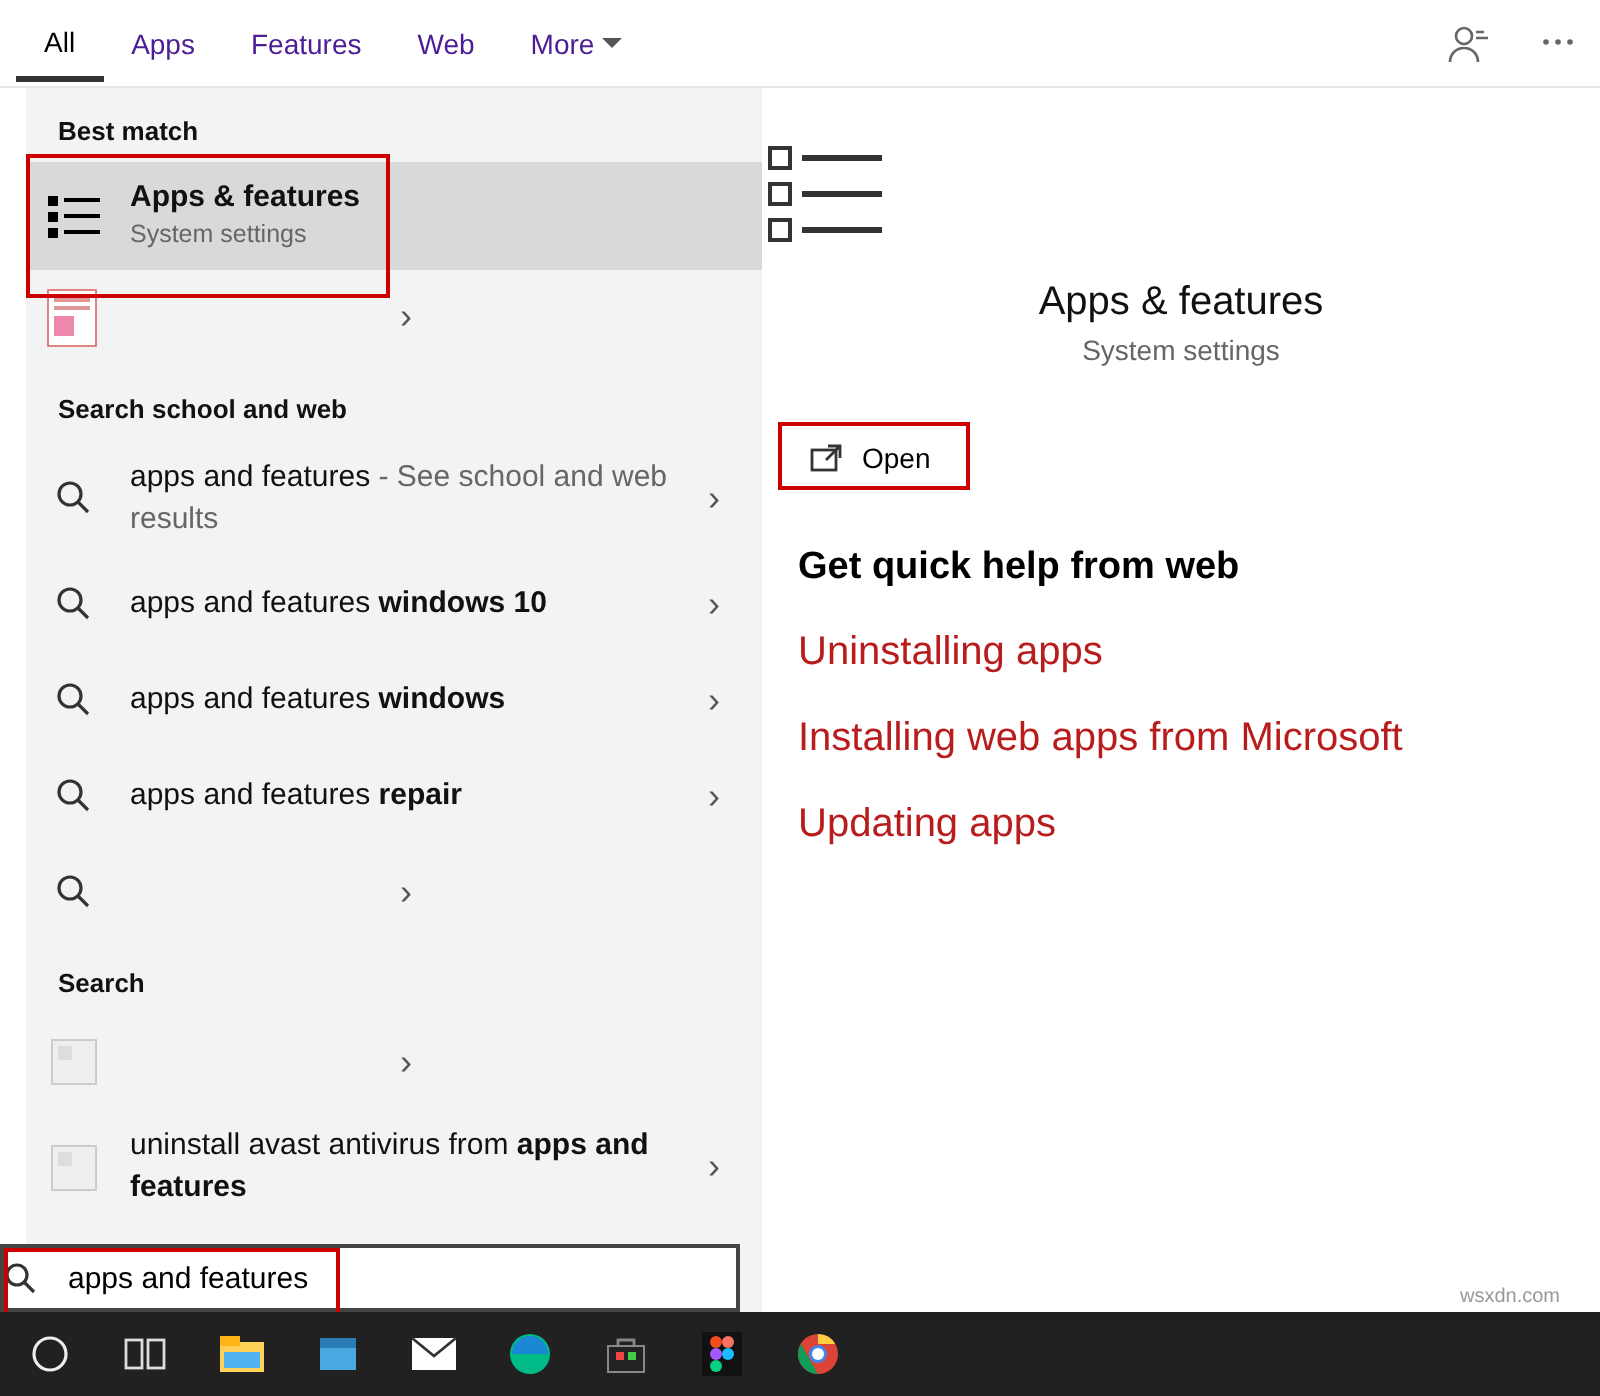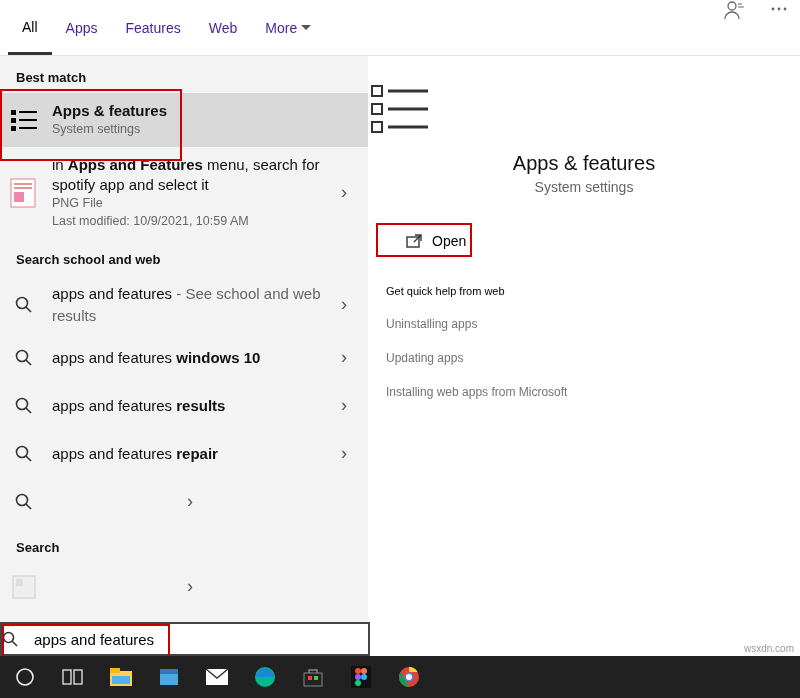--- a/index.html
+++ b/index.html
@@ -1,46 +1,46 @@
 <!DOCTYPE html>
 <html><head>
 <meta charset="utf-8">
 <style>
   * { box-sizing: border-box; margin: 0; padding: 0; font-family: "Segoe UI", -apple-system, sans-serif; }
   body { width: 800px; height: 698px; background: #fff; overflow: hidden; position: relative; }
-  .top-tabs { display: flex; height: 56px; padding: 0 8px; border-bottom: 1px solid #e5e5e5; }
+  .top-tabs { display: flex; align-items: center; height: 44px; padding: 0 8px; border-bottom: 1px solid #e5e5e5; }
   .tab { padding: 10px 14px 9px; font-size: 14px; color: #4c1d95; cursor: pointer; display: flex; align-items: center; }
   .tab.active { color: #000; border-bottom: 3px solid #333; font-weight: 400; }
   .tab .caret { margin-left: 4px; }
   .top-right { margin-left: auto; display: flex; gap: 24px; padding-right: 4px; }
   .top-right-icon { color: #666; cursor: pointer; }
-  .main { display: flex; height: 612px; }
+  .main { display: flex; height: 612px; margin-left: 13px; }
   .left { width: 368px; background: #f3f3f3; overflow-y: auto; }
   .right { flex: 1; background: #fff; padding: 0; }
   .sect-header { font-size: 13px; font-weight: 600; padding: 14px 16px 8px; color: #111; }
   .result-row { display: grid; grid-template-columns: 40px 1fr 24px; align-items: center; padding: 8px 12px 8px 8px; gap: 4px; }
   .result-sel { background: #d9d9d9; position: relative; }
   .red-box { position: absolute; border: 2px solid #cc0000; pointer-events: none; }
   .r-icon { width: 32px; height: 32px; display: flex; align-items: center; justify-content: center; }
   .r-body .title { font-size: 15px; color: #111; line-height: 1.35; }
   .r-body .sub { font-size: 12.5px; color: #666; line-height: 1.4; }
   .chev { color: #555; font-size: 18px; text-align: center; }
   .pane-head { text-align: center; padding: 26px 0 8px; }
   .pane-big-icon { margin: 0 auto 14px; }
   .pane-title { font-size: 20px; color: #111; }
   .pane-sub { font-size: 14px; color: #666; margin-top: 4px; }
-  .open-row { display:flex; align-items:center; gap:10px; padding: 8px 28px; margin: 22px 0 0 10px; width: 100px; position:relative; }
-  .help-head { font-size: 11px; font-weight: 400; padding: 28px 18px 10px; }
-  .help-link { font-size: 12px; color: #737373; padding: 10px 18px; cursor: pointer; }
+  .open-row { display:flex; align-items:center; gap:10px; padding: 8px 14px; margin: 22px 0 0 10px; width: 100px; position:relative; }
+  .help-head { font-size: 19px; font-weight: 700; padding: 28px 18px 10px; }
+  .help-link { font-size: 20px; color: #b91c1c; padding: 10px 18px; cursor: pointer; }
   .searchbar { position: absolute; left: 0; bottom: 42px; width: 370px; height: 34px; border: 2px solid #444; display: flex; align-items: center; background: #fff; }
   .searchbar .mag { width: 32px; text-align:center; color:#333; }
   .searchbar input { border:none; outline:none; flex:1; font-size:15px; height:100%; padding-right:8px; }
   .taskbar { position: absolute; bottom: 0; left:0; right:0; height: 42px; background: #212121; display:flex; align-items:center; padding: 0 12px; gap: 22px; }
   .tb-icon { width: 26px; height: 26px; display:flex; align-items:center; justify-content:center; }
-  .watermark { position:absolute; right:6px; bottom:44px; font-size:10px; color:#999; }
+  .watermark { position:absolute; right:20px; bottom:44px; font-size:10px; color:#999; }
   b { font-weight:600; }
   svg { display:block; }
 </style>
 </head>
 <body>
 
 <div class="top-tabs">
   <div class="tab active">All</div>
   <div class="tab">Apps</div>
   <div class="tab">Features</div>
@@ -96,25 +96,20 @@
 
     <div class="result-row selectable">
       <div class="r-icon">
         <svg width="28" height="30" viewBox="0 0 28 30">
             <rect x="1" y="1" width="24" height="28" fill="#fff" stroke="#d66" stroke-width="0.8"></rect>
             <rect x="4" y="5" width="18" height="2" fill="#d99"></rect>
             <rect x="4" y="9" width="18" height="2" fill="#d99"></rect>
             <rect x="4" y="14" width="10" height="10" fill="#e8a"></rect>
           </svg>
       </div>
-      <div class="r-body">
-        <div class="title"><span>in </span><b>Apps and Features</b><span> menu, search for spotify app and select it</span></div>
-        <div class="sub">PNG File</div>
-        <div class="sub">Last modified: 10/9/2021, 10:59 AM</div>
-      </div>
       <div class="chev">›</div>
     </div>
 
     <div class="sect-header">Search school and web</div>
 
     <div class="result-row selectable">
       <div class="r-icon">
           <svg width="18" height="18" viewBox="0 0 18 18">
             <circle cx="7" cy="7" r="5.5" fill="none" stroke="#333" stroke-width="1.6"></circle>
             <line x1="11" y1="11" x2="16" y2="16" stroke="#333" stroke-width="1.6"></line>
@@ -138,21 +133,21 @@
       <div class="chev">›</div>
     </div>
     <div class="result-row selectable">
       <div class="r-icon">
           <svg width="18" height="18" viewBox="0 0 18 18">
             <circle cx="7" cy="7" r="5.5" fill="none" stroke="#333" stroke-width="1.6"></circle>
             <line x1="11" y1="11" x2="16" y2="16" stroke="#333" stroke-width="1.6"></line>
           </svg>
         </div>
       <div class="r-body">
-          <div class="title"><span>apps and features </span><b>results</b></div>
+          <div class="title"><span>apps and features </span><b>windows</b></div>
         </div>
       <div class="chev">›</div>
     </div>
     <div class="result-row selectable">
       <div class="r-icon">
           <svg width="18" height="18" viewBox="0 0 18 18">
             <circle cx="7" cy="7" r="5.5" fill="none" stroke="#333" stroke-width="1.6"></circle>
             <line x1="11" y1="11" x2="16" y2="16" stroke="#333" stroke-width="1.6"></line>
           </svg>
         </div>
@@ -218,22 +213,22 @@
           <svg width="16" height="14" viewBox="0 0 16 14">
             <rect x="1" y="3" width="12" height="10" fill="none" stroke="#333" stroke-width="1.4"></rect>
             <path d="M9 1 L15 1 L15 7 M15 1 L8 8" fill="none" stroke="#333" stroke-width="1.4"></path>
           </svg>
         </span>
       <span style="font-size:14px">Open</span>
     </div>
 
     <div class="help-head">Get quick help from web</div>
     <div class="help-link">Uninstalling apps</div>
+    <div class="help-link">Installing web apps from Microsoft</div>
     <div class="help-link">Updating apps</div>
-    <div class="help-link">Installing web apps from Microsoft</div>
   </div>
 </div>
 
 <div class="searchbar">
   <div class="red-box" style="left:0;top:0;width:168px;height:34px"></div>
   <span class="mag">
     <svg width="16" height="16" viewBox="0 0 16 16">
         <circle cx="6.5" cy="6.5" r="5" fill="none" stroke="#333" stroke-width="1.6"></circle>
         <line x1="10" y1="10" x2="15" y2="15" stroke="#333" stroke-width="1.6"></line>
       </svg>

